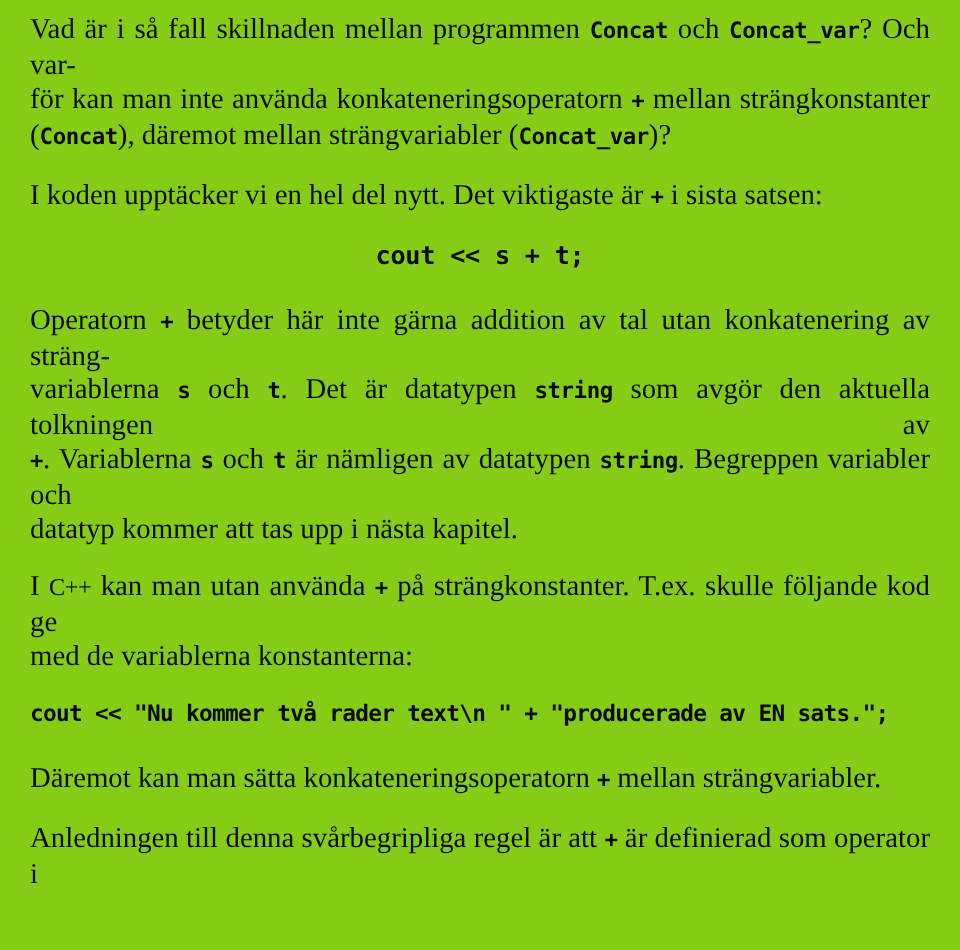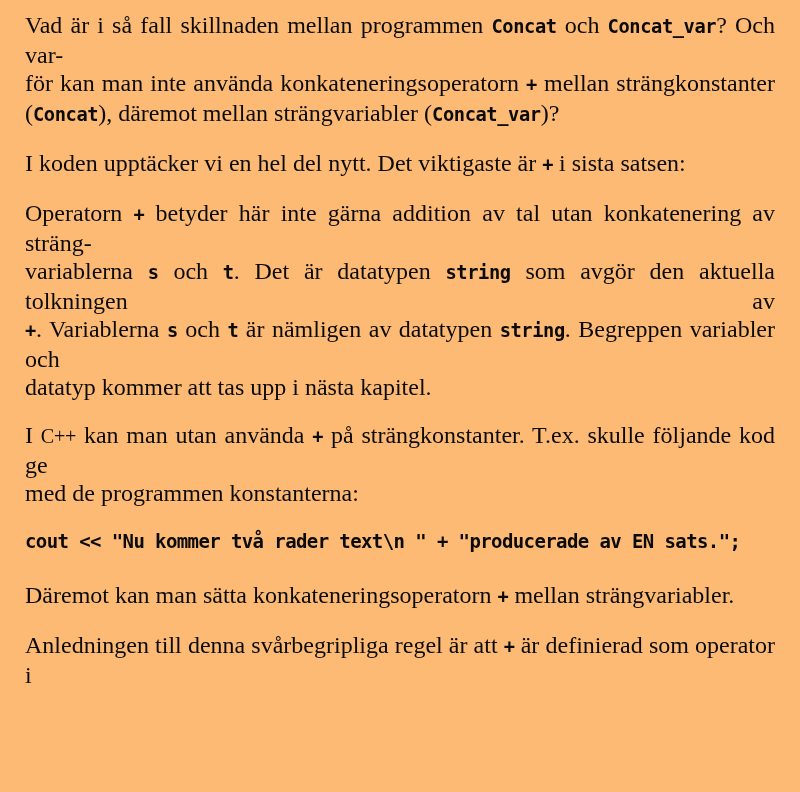--- a/index.html
+++ b/index.html
@@ -6,21 +6,21 @@
     margin: 0;
     padding: 0;
     background: #ffffff;
   }
   .page {
     position: relative;
     box-sizing: border-box;
     width: 800px;
     height: 792px;
     padding: 11px 25px 0 25px;
-    background: #fdba74;
+    background: #84cc16;
     color: #0b0b0b;
     font-family: "Liberation Serif", serif;
     font-size: 24px;
     line-height: 28px;
     overflow: hidden;
   }
   .para { margin: 0 0 20px 0; }
   .line {
     text-align: justify;
     text-align-last: justify;
@@ -64,29 +64,30 @@
 <div class="page">
   <div id="doc-body">
       <div class="para">
         <div class="line"><span class="run-r">Vad är i så fall skillnaden mellan programmen </span><span class="run-c">Concat</span><span class="run-r"> och </span><span class="run-c">Concat_var</span><span class="run-r">? Och var-</span></div>
         <div class="line"><span class="run-r">för kan man inte använda konkateneringsoperatorn </span><span class="run-c">+</span><span class="run-r"> mellan sträng</span><span class="run-i">konstanter</span></div>
         <div class="line last"><span class="run-r">(</span><span class="run-c">Concat</span><span class="run-r">), däremot mellan sträng</span><span class="run-i">variabler</span><span class="run-r"> (</span><span class="run-c">Concat_var</span><span class="run-r">)?</span></div>
       </div>
       <div class="para">
         <div class="line last"><span class="run-r">I koden upptäcker vi en hel del nytt. Det viktigaste är </span><span class="run-c">+</span><span class="run-r"> i sista satsen:</span></div>
       </div>
+      <div class="code-block center">cout &lt;&lt; s + t;</div>
       <div class="para">
         <div class="line"><span class="run-r">Operatorn </span><span class="run-c">+</span><span class="run-r"> betyder här inte gärna addition av tal utan </span><span class="run-i">konkatenering</span><span class="run-r"> av sträng-</span></div>
         <div class="line"><span class="run-r">variablerna </span><span class="run-c">s</span><span class="run-r"> och </span><span class="run-c">t</span><span class="run-r">. Det är datatypen </span><span class="run-c">string</span><span class="run-r"> som avgör den aktuella tolkningen av</span></div>
         <div class="line"><span class="run-c">+</span><span class="run-r">. Variablerna </span><span class="run-c">s</span><span class="run-r"> och </span><span class="run-c">t</span><span class="run-r"> är nämligen av datatypen </span><span class="run-c">string</span><span class="run-r">. Begreppen </span><span class="run-i">variabler</span><span class="run-r"> och</span></div>
         <div class="line last"><span class="run-i">datatyp</span><span class="run-r"> kommer att tas upp i nästa kapitel.</span></div>
       </div>
       <div class="para">
         <div class="line"><span class="run-r">I </span><span class="run-p">C++</span><span class="run-r"> kan man utan använda </span><span class="run-c">+</span><span class="run-r"> på sträng</span><span class="run-i">konstanter</span><span class="run-r">. T.ex. skulle följande kod ge</span></div>
-        <div class="line last"><span class="run-r">med de programmen konstanterna:</span></div>
+        <div class="line last"><span class="run-r">med de variablerna konstanterna:</span></div>
       </div>
       <div class="code-block left">cout &lt;&lt; "Nu kommer två rader text\n " + "producerade av EN sats.";</div>
       <div class="para">
         <div class="line last"><span class="run-r">Däremot kan man sätta konkateneringsoperatorn </span><span class="run-c">+</span><span class="run-r"> mellan sträng</span><span class="run-i">variabler</span><span class="run-r">.</span></div>
       </div>
       <div class="para">
         <div class="line"><span class="run-r">Anledningen till denna svårbegripliga regel är att </span><span class="run-c">+</span><span class="run-r"> är definierad som operator i</span></div>
       </div>
     </div>
 </div>

